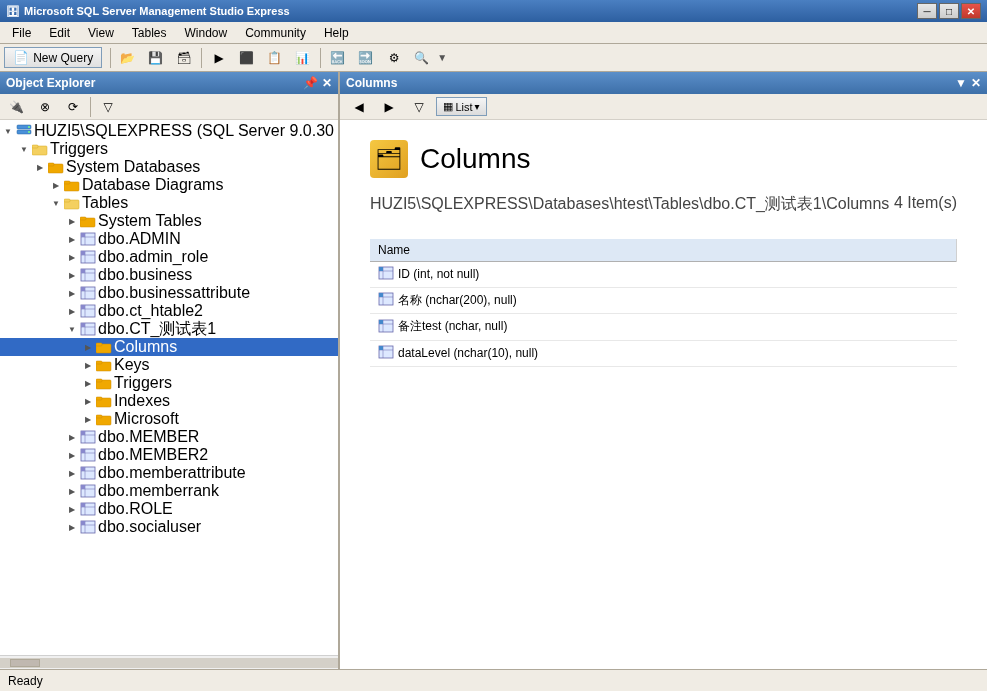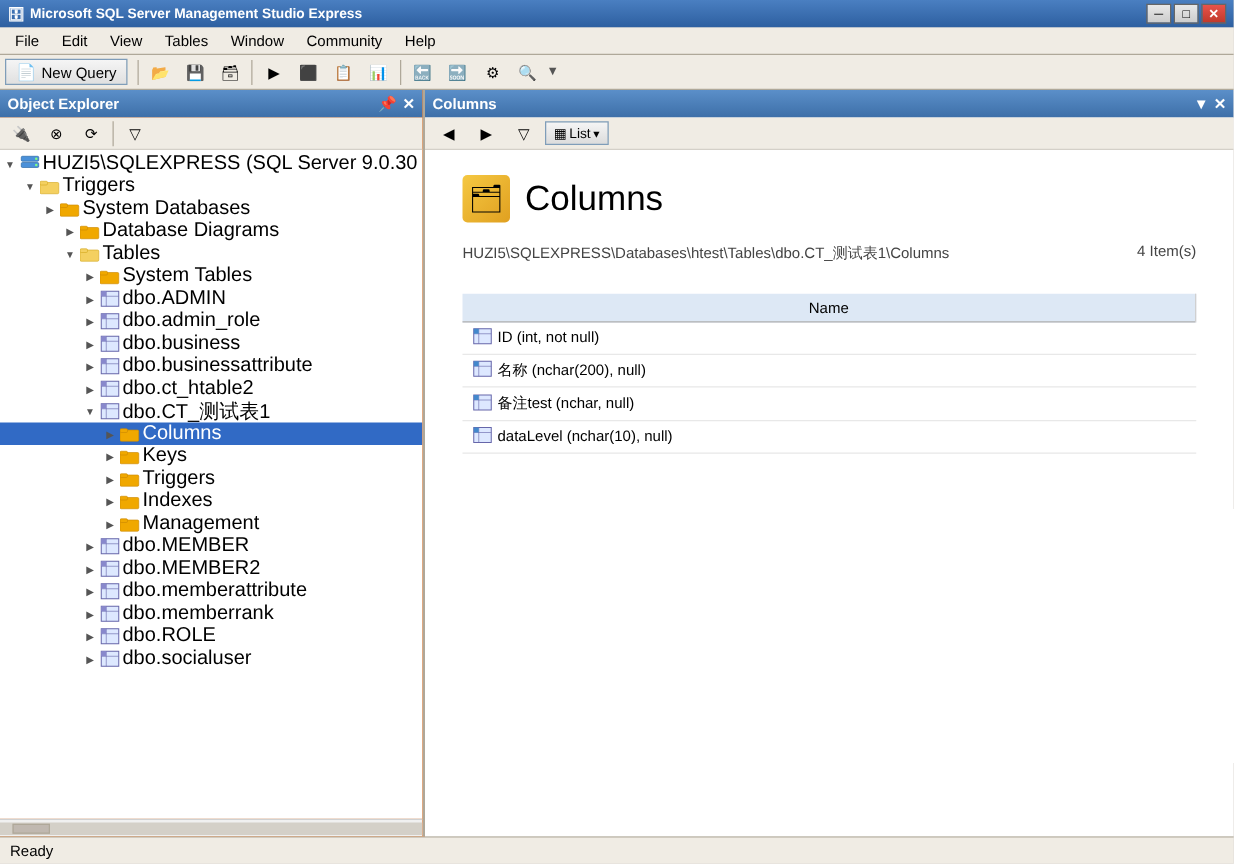--- a/index.html
+++ b/index.html
@@ -193,36 +193,36 @@
       margin-bottom: 16px;
     }
     #summary-title-text {
       font-size: 28px;
       font-weight: normal;
       color: #000;
     }
     #summary-path-row {
       display: flex;
       justify-content: space-between;
-      font-size: 12px;
+      font-size: 16px;
       color: #444;
       margin-bottom: 16px;
       padding-bottom: 8px;
     }
     #summary-table {
       width: 100%;
       border-collapse: collapse;
       font-size: 12px;
     }
     #summary-table thead tr {
       background: #dde8f5;
       border-bottom: 1px solid #b0b0b0;
     }
     #summary-table th {
-      text-align: center;
+      text-align: left;
       padding: 4px 8px;
       font-weight: normal;
       border-right: 1px solid #d0d0d0;
       font-size: 12px;
     }
     #summary-table tbody tr {
       border-bottom: 1px solid #e8e8e8;
     }
     #summary-table td {
       padding: 4px 8px;
@@ -581,21 +581,21 @@
         <div class="tree-item">
           <span class="tree-expander" style="margin-left: 80px;">
             <span class="chevron-right"></span>
           </span>
           <span class="tree-icon">
             <svg width="16" height="14" viewBox="0 0 16 14" xmlns="http://www.w3.org/2000/svg">
     <rect x="0" y="4" width="15" height="9" rx="1" fill="#f0a800" stroke="#cc8800" stroke-width="0.5"></rect>
     <rect x="0" y="3" width="6" height="3" rx="1" fill="#f0a800" stroke="#cc8800" stroke-width="0.5"></rect>
   </svg>
           </span>
-          <span class="tree-label">Management</span>
+          <span class="tree-label">Microsoft</span>
         </div>
         <div class="tree-item">
           <span class="tree-expander" style="margin-left: 64px;">
             <span class="chevron-right"></span>
           </span>
           <span class="tree-icon">
             <svg width="16" height="14" viewBox="0 0 16 14" xmlns="http://www.w3.org/2000/svg">
     <rect x="1" y="1" width="14" height="12" fill="#dde8ff" stroke="#6666aa" stroke-width="0.8"></rect>
     <line x1="1" y1="5" x2="15" y2="5" stroke="#6666aa" stroke-width="0.5"></line>
     <line x1="5" y1="1" x2="5" y2="13" stroke="#6666aa" stroke-width="0.5"></line>

